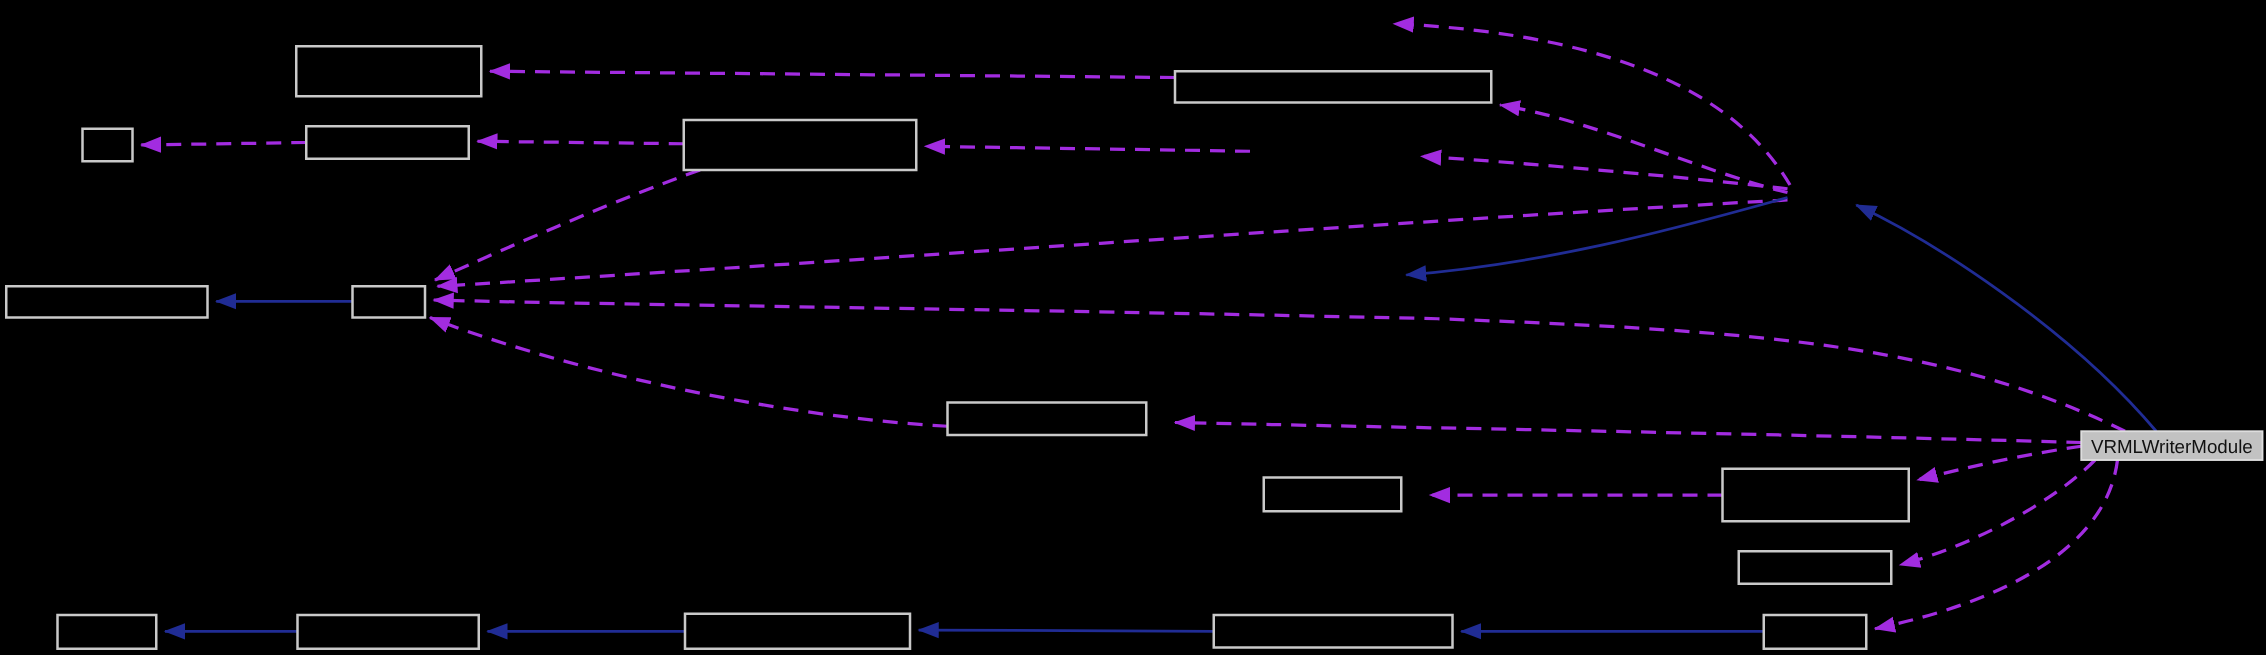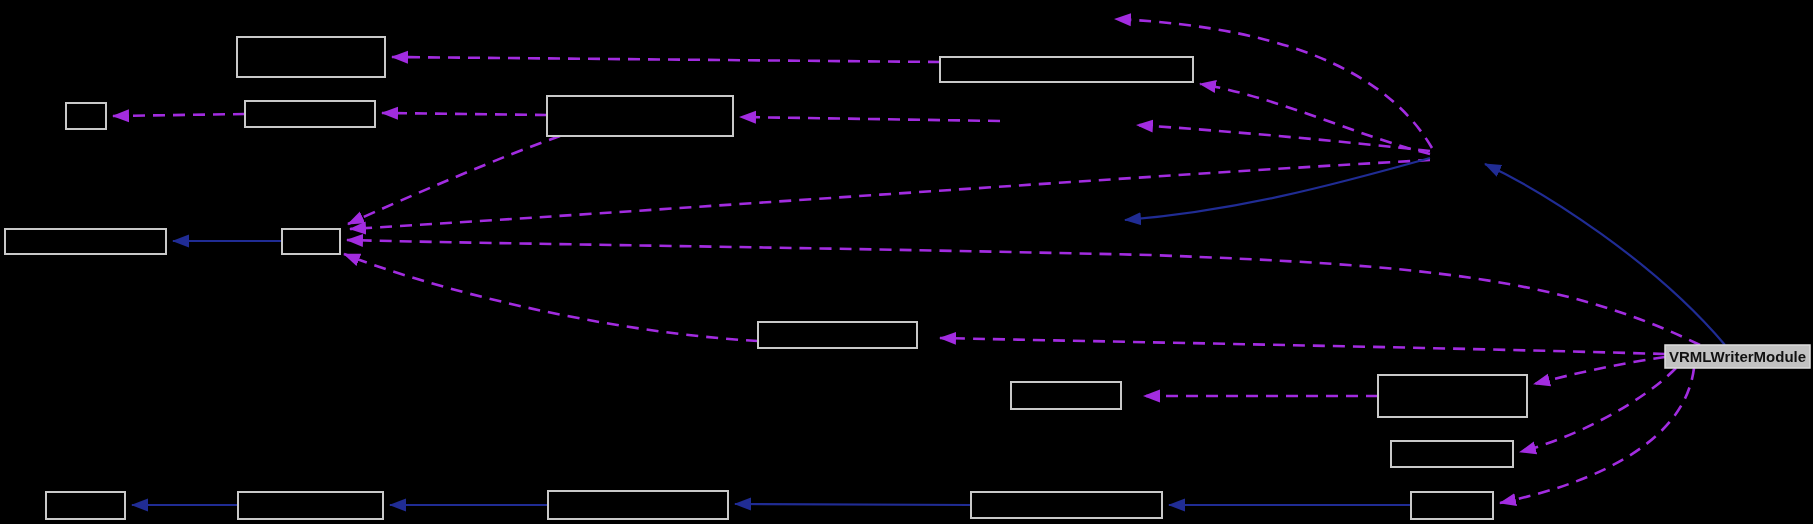--- a/index.html
+++ b/index.html
@@ -7,21 +7,20 @@
     padding: 0;
     width: 1813px;
     height: 524px;
     overflow: hidden;
     font-family: "Liberation Sans", sans-serif;
   }
   .canvas {
     position: relative;
     width: 1813px;
     height: 524px;
-    font-weight: bold;
   }
   svg { display: block; }
   .edge-usage {
     fill: none;
     stroke-width: 2.6;
     stroke-dasharray: 12 8;
   }
   .edge-inherit {
     fill: none;
     stroke-width: 2.2;

